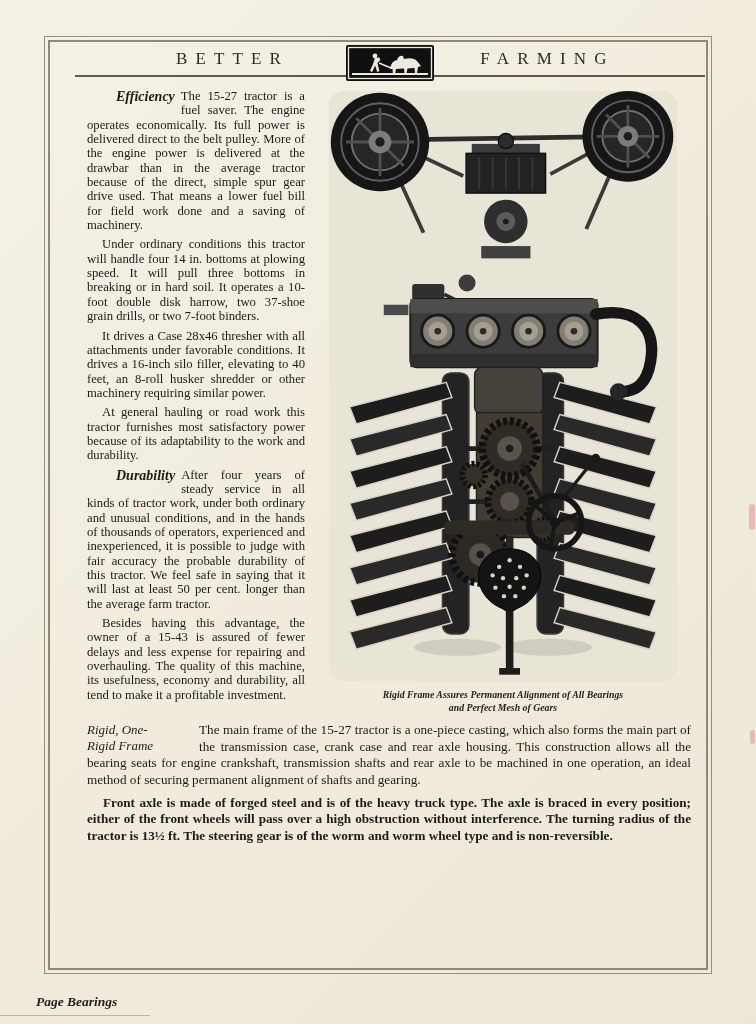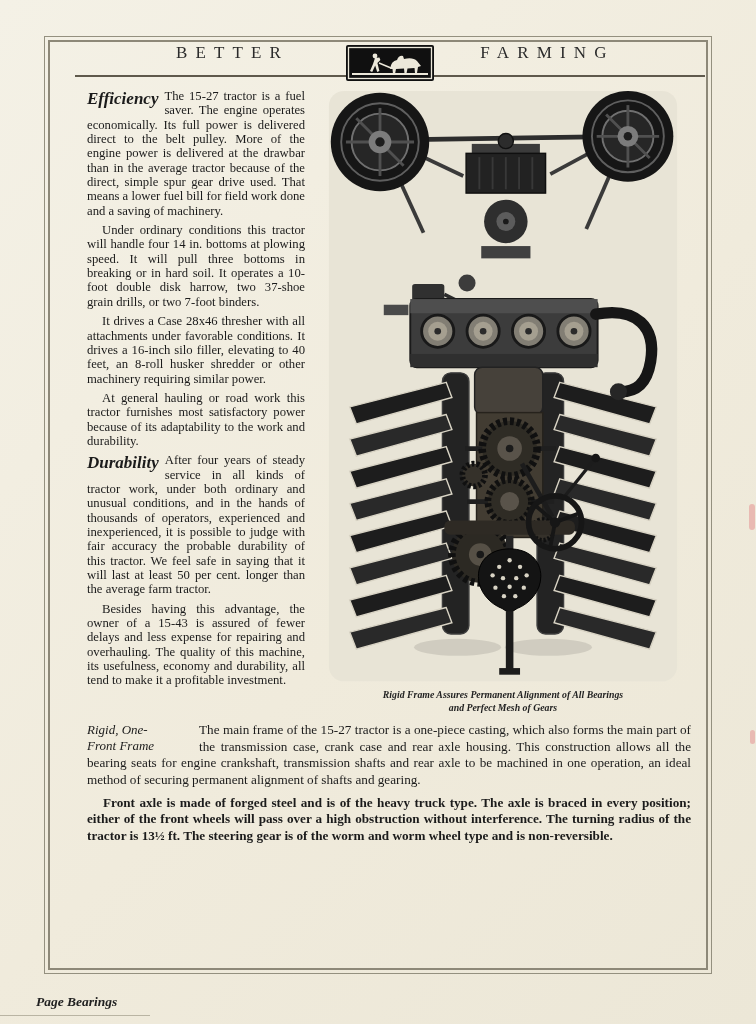--- a/index.html
+++ b/index.html
@@ -11,40 +11,40 @@
   .frame{
     position:absolute;left:44px;top:36px;width:666px;height:936px;
     border:1px solid #94907f;
   }
   .frame-inner-rule{
     position:absolute;inset:3px;border:2px solid #8d8878;pointer-events:none;
   }
   .inner{position:absolute;inset:6px;}
   .masthead{
     position:relative;height:32px;border-bottom:2px solid #5f594c;
-    display:flex;align-items:flex-start;margin-left:24px;
+    display:flex;align-items:center;margin-left:24px;
   }
   .mast-word{
     flex:1;text-align:center;font-size:17px;letter-spacing:0.48em;
     color:#2b2b2b;font-weight:500;
   }
   .logo{
     position:absolute;left:50%;top:2px;transform:translateX(-50%);
     width:88px;height:36px;z-index:2;
   }
   .content{padding:12px 14px 0 36px;}
   .cols{display:flex;gap:10px;}
   .leftcol{
     width:218px;flex:none;text-align:justify;
     font-size:12.7px;line-height:1.13;
   }
   .leftcol p{margin:0 0 5px 0;}
   .runin{
-    float:left;font-weight:bold;font-style:italic;font-size:17px;
-    line-height:1.2;padding-right:6px;
+    float:left;font-weight:bold;font-style:italic;font-size:14px;
+    line-height:1.2;padding-right:6px;margin-left:29px;
   }
   .p-ind{text-indent:15px;}
   .rightcol{flex:1;display:flex;flex-direction:column;align-items:center;}
   svg.tractor{width:100%;height:598px;display:block;}
   .caption{
     margin-top:2px;text-align:center;font-weight:bold;font-style:italic;
     font-size:9.8px;line-height:1.3;color:#222;
   }
   .bottomsec{
     margin-top:8px;font-size:13.2px;line-height:1.24;text-align:justify;clear:both;
@@ -248,21 +248,21 @@
             <div>Rigid Frame Assures Permanent Alignment of All Bearings</div>
             <div>and Perfect Mesh of Gears</div>
           </div>
         </div>
       </div>
 
       <div class="bottomsec">
         <p>
           <span class="rigidhead">
             <span>Rigid, One-</span><br>
-            <span>Front Frame</span>
+            <span>Rigid Frame</span>
           </span>
           <span>The main frame of the 15-27 tractor is a one-piece casting, which also forms the main part of the transmission case, crank case and rear axle housing.  This construction allows all the bearing seats for engine crankshaft, transmission shafts and rear axle to be machined in one operation, an ideal method of securing permanent alignment of shafts and gearing.</span>
         </p>
         <p class="bsec-ind">Front axle is made of forged steel and is of the heavy truck type.  The axle is braced in every position; either of the front wheels will pass over a high obstruction without interference.  The turning radius of the tractor is 13½ ft.  The steering gear is of the worm and worm wheel type and is non-reversible.</p>
       </div>
     </div>
   </div>
 </div>
 
 <div class="pagefooter">Page Bearings</div>

